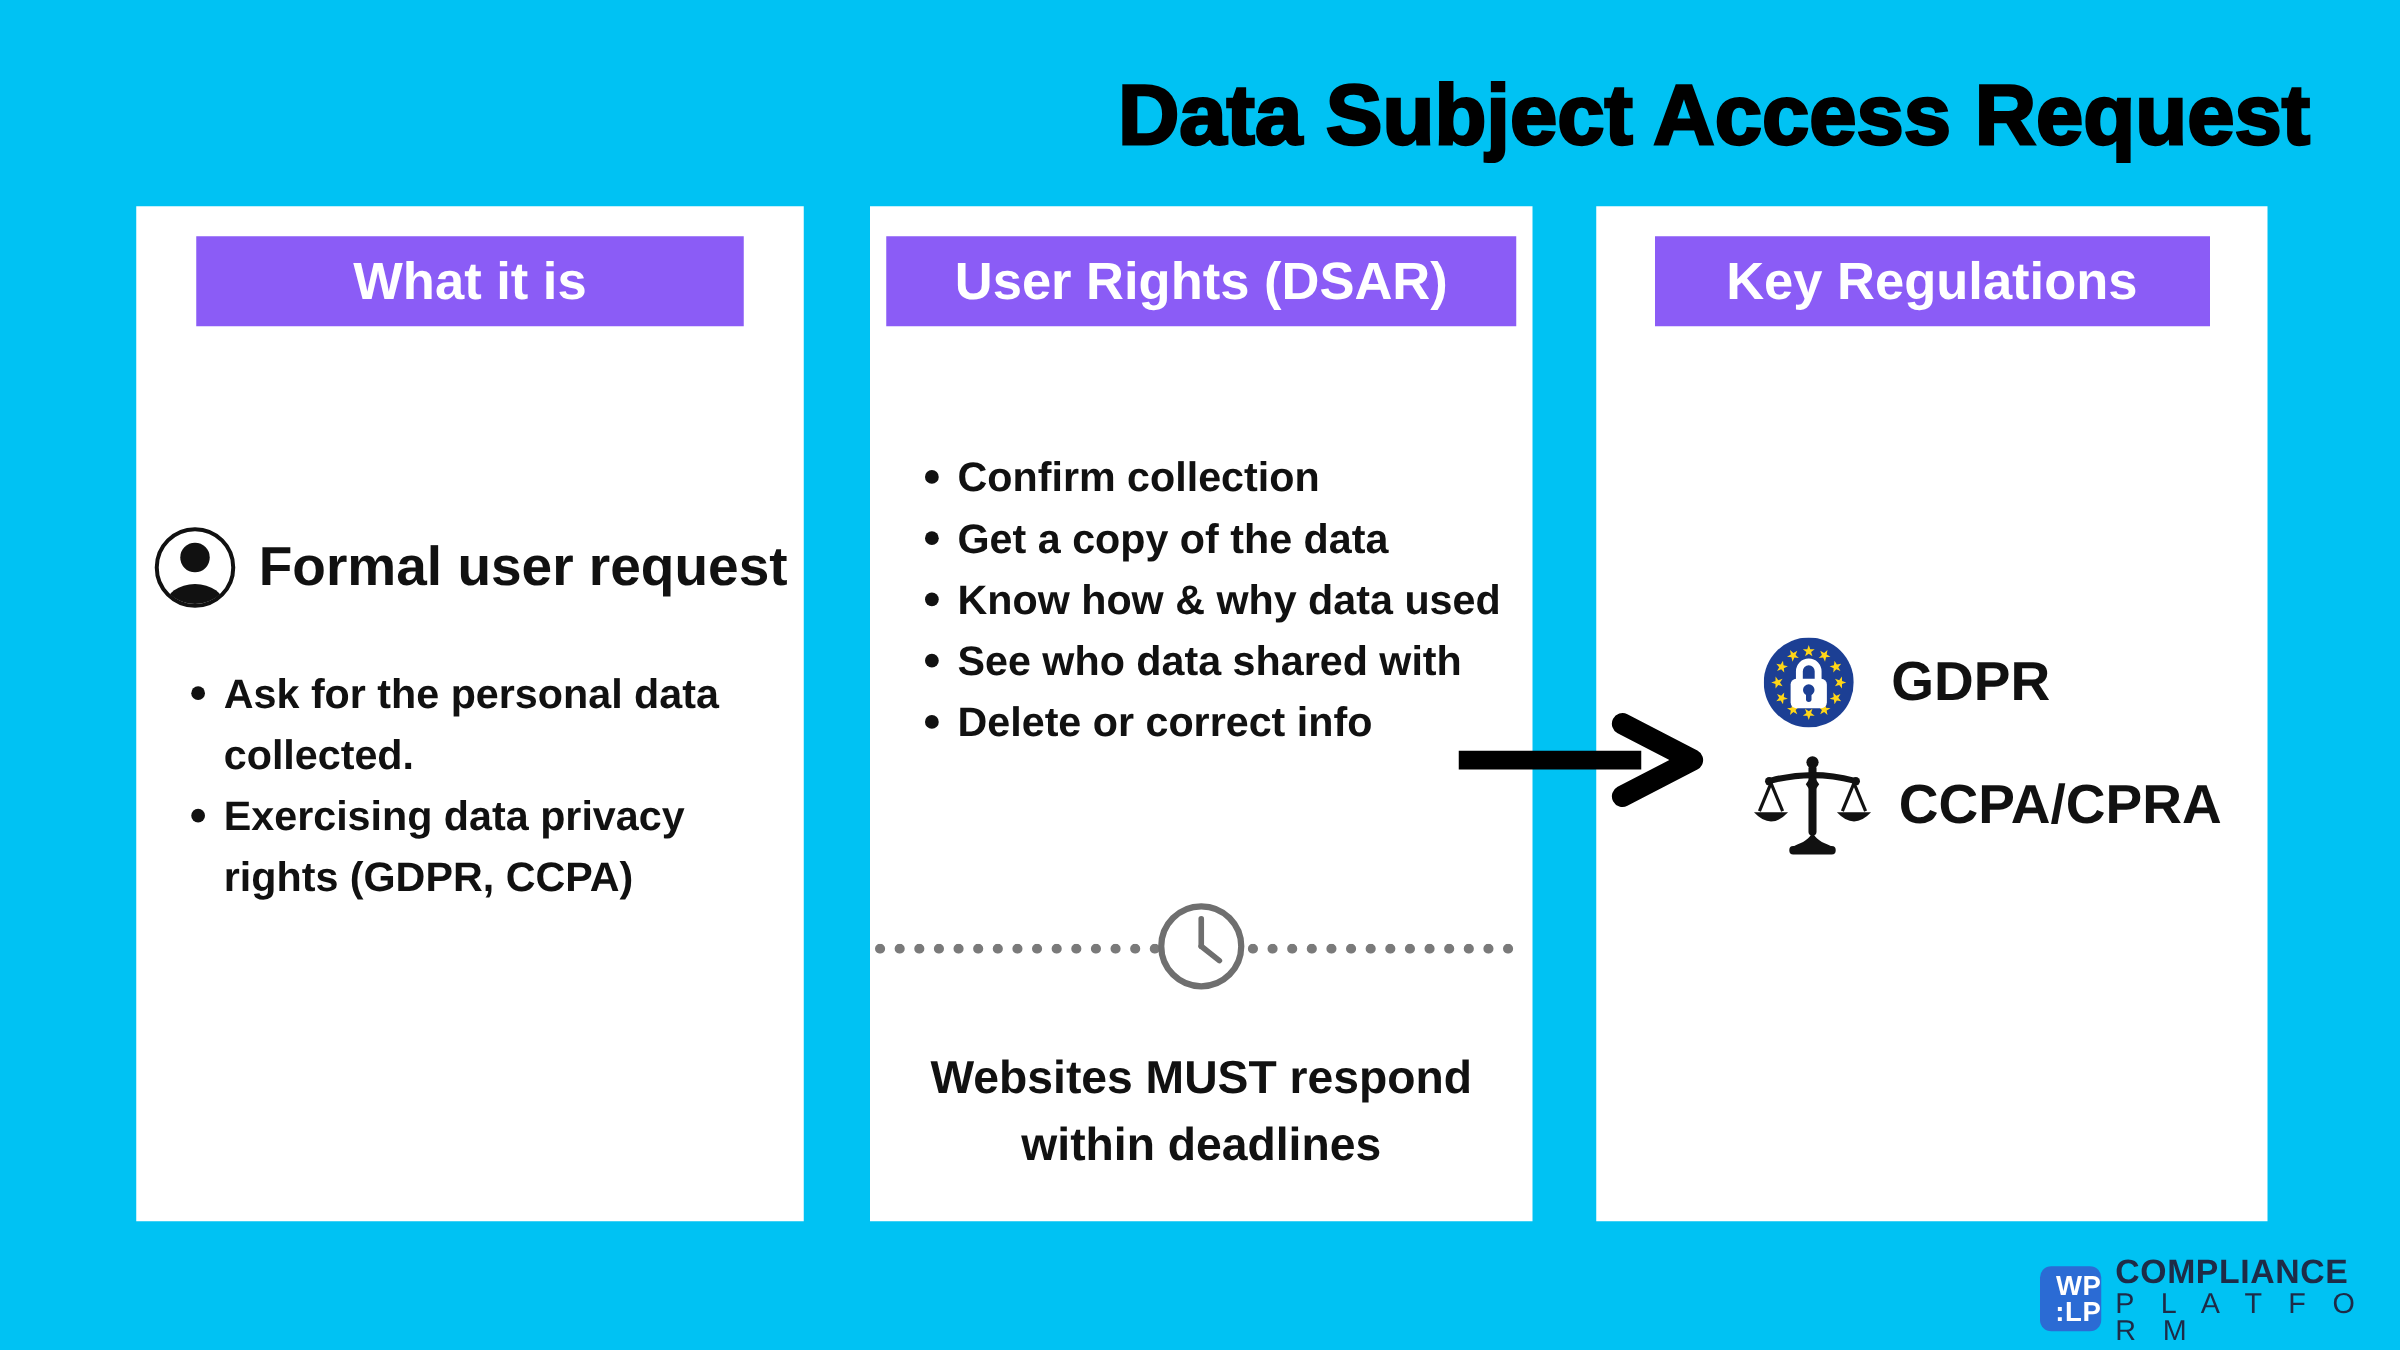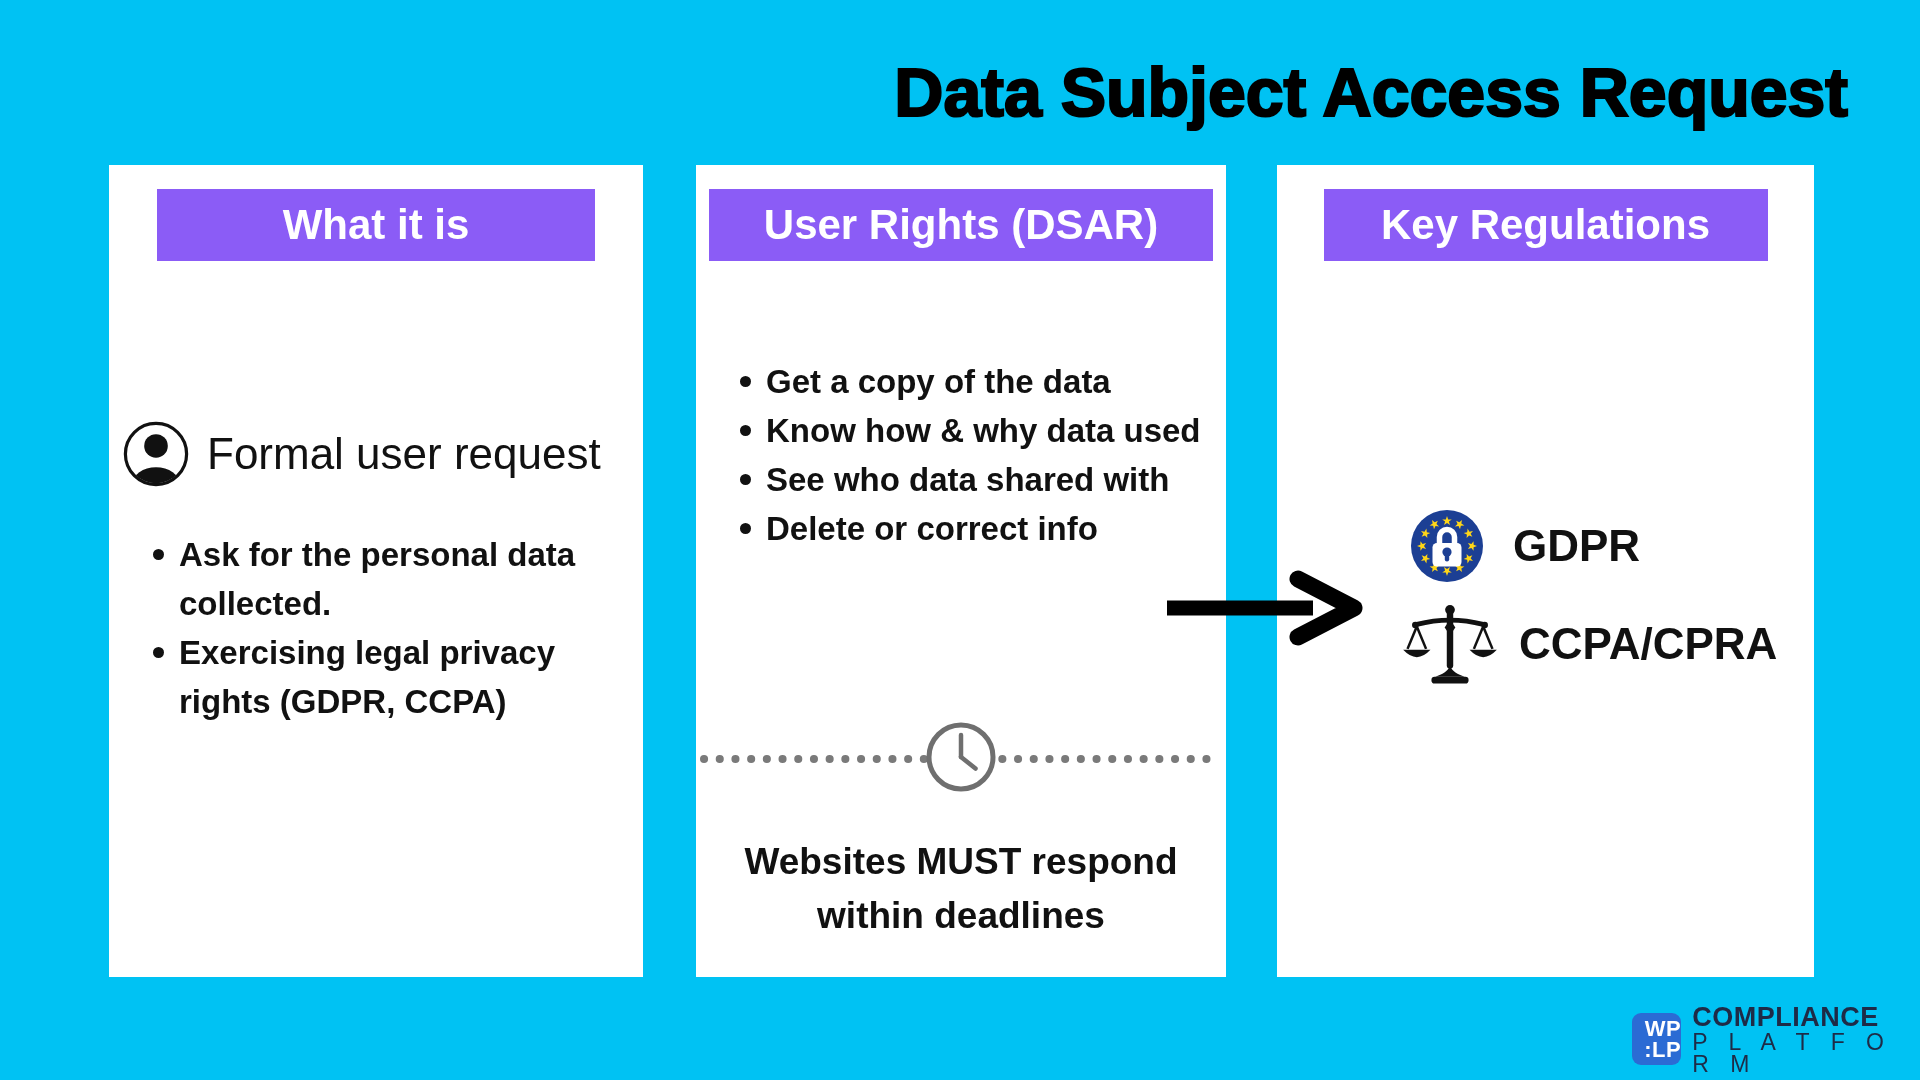--- a/index.html
+++ b/index.html
@@ -24,21 +24,21 @@
     height:72px;line-height:72px;background:#8b5cf6;color:#fff;
     font-size:42px;font-weight:700;text-align:center;white-space:nowrap;
   }
   .hdr1{width:438px;}
   .hdr2{width:504px;}
   .hdr3{width:444px;}
 
   
   .feature-row{position:absolute;top:255px;left:13px;display:flex;align-items:center;}
   .person-icon{width:68px;height:68px;flex:0 0 68px;}
-  .feature-label{margin-left:17px;font-size:44px;font-weight:400;white-space:nowrap;}
+  .feature-label{margin-left:17px;font-size:44px;font-weight:700;white-space:nowrap;}
 
   
   ul.bullets{list-style:none;margin:0;padding:0;position:absolute;}
   ul.bullets li{
     position:relative;font-size:33px;font-weight:700;line-height:49px;
     padding-left:0;
   }
   ul.bullets li::before{
     content:"";position:absolute;left:-26px;top:19px;
     width:11px;height:11px;border-radius:50%;background:#111;
@@ -101,28 +101,29 @@
         <circle cx="36" cy="27.5" r="12.5" fill="#111"></circle>
         <g clip-path="url(#pclip)">
           <path d="M11,68 a25,18 0 0 1 50,0 Z" fill="#111"></path>
         </g>
       </svg>
       <div class="feature-label">Formal user request</div>
     </div>
 
     <ul class="bullets bullets-c1">
       <li>Ask for the personal data collected.</li>
-      <li>Exercising legal privacy rights (GDPR, CCPA)</li>
+      <li>Exercising data privacy rights (GDPR, CCPA)</li>
     </ul>
   </div>
 
   <div class="card card2">
     <div class="card-header hdr2">User Rights (DSAR)</div>
 
     <ul class="bullets bullets-c2">
+      <li>Confirm collection</li>
       <li>Get a copy of the data</li>
       <li>Know how &amp; why data used</li>
       <li>See who data shared with</li>
       <li>Delete or correct info</li>
     </ul>
 
     <svg class="divider" viewBox="0 0 530 8">
       <line x1="8" y1="4" x2="522" y2="4" stroke="#7A7A7A" stroke-width="8" stroke-linecap="round" stroke-dasharray="0.1 15.6"></line>
     </svg>
 

